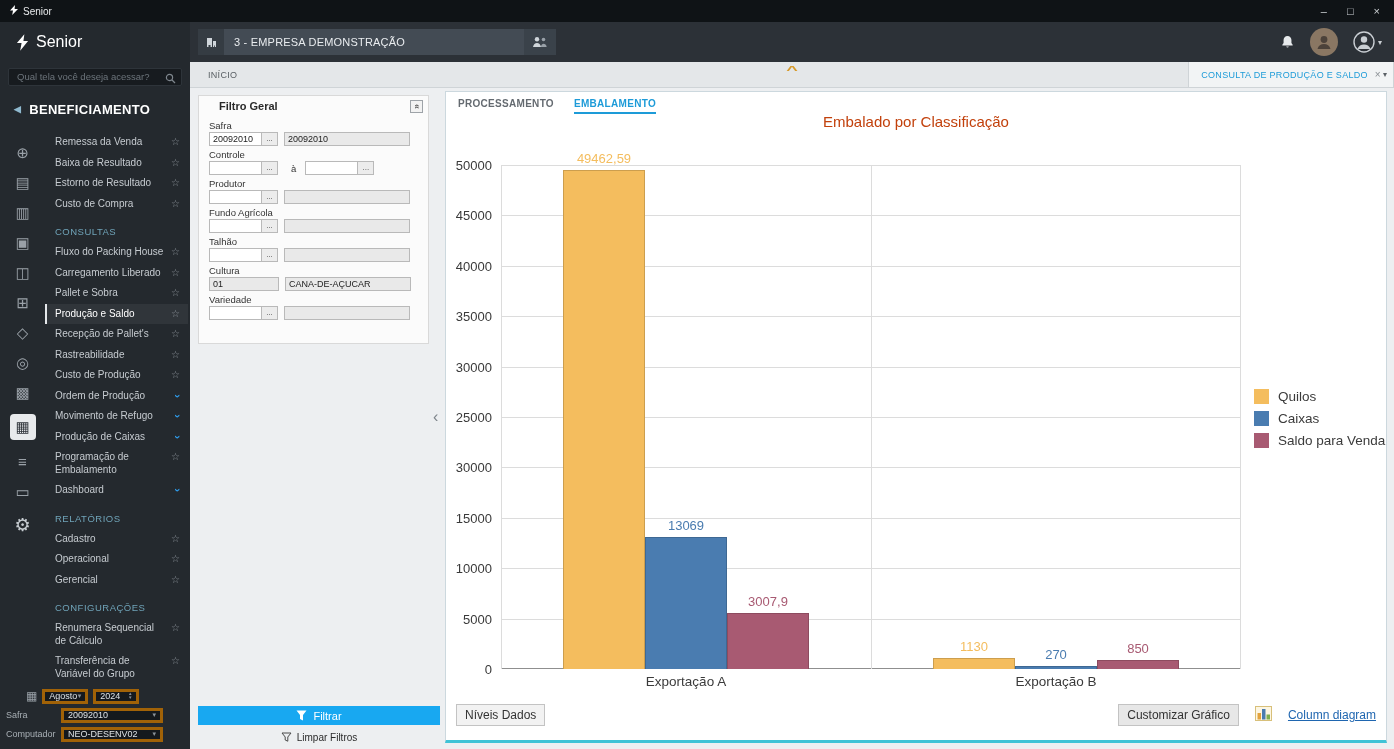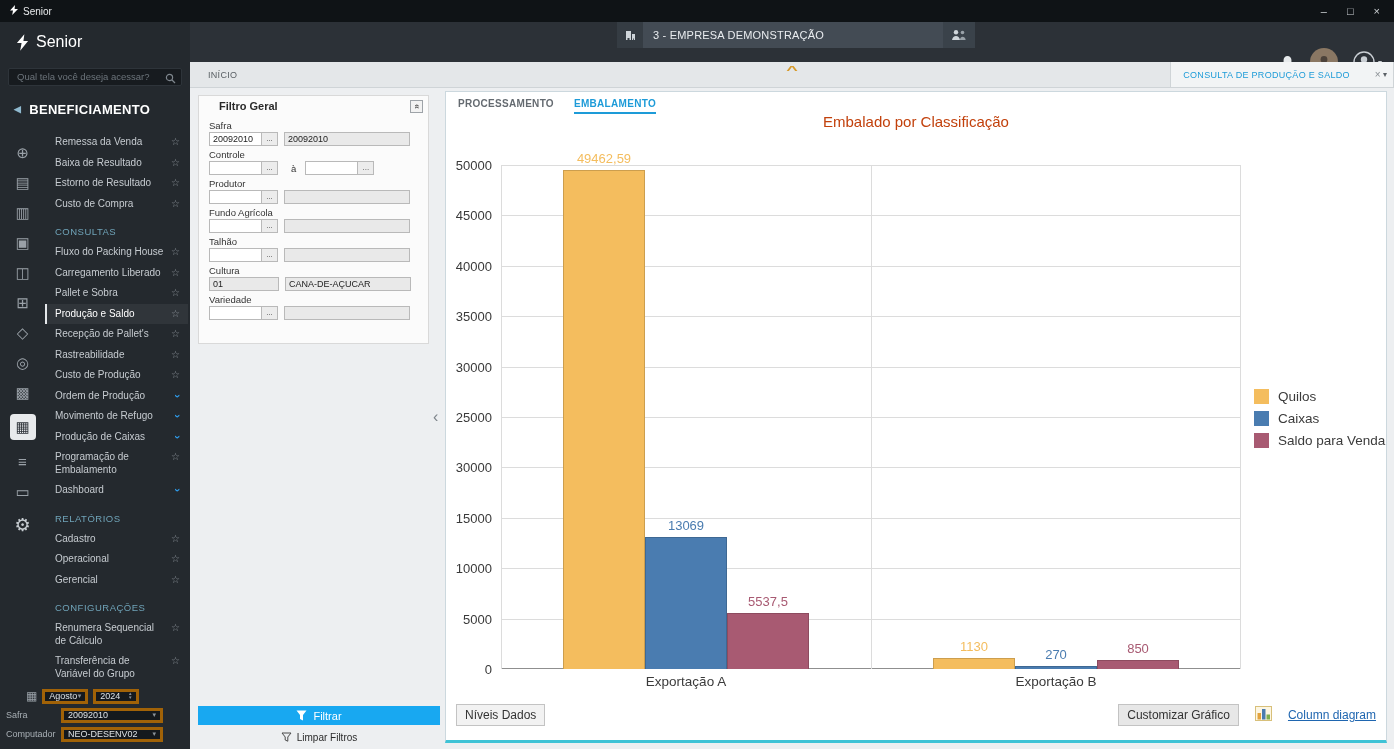--- a/index.html
+++ b/index.html
@@ -40,36 +40,36 @@
   .foot-label{width:50px;}
   .grid-ic{margin-left:20px;color:#9aa1a8;font-size:12px;}
   .fsel{display:flex;align-items:center;justify-content:space-between;background:#15191d;border:3px solid #a16207;
     color:#dde1e4;height:15px;padding:0 4px;font-size:9px;}
   .fsel .car{color:#8b939a;font-size:7px;}
   .w100{width:102px;} .w46{width:46px;}
   .stepper{display:flex;flex-direction:column;line-height:4px;}
   .stepper i{font-style:normal;font-size:4.5px;color:#8b939a;}
 
   
-  .header{position:absolute;top:22px;left:190px;right:0;height:40px;background:#2c3137;display:flex;align-items:center;flex-direction:column;}
+  .header{position:absolute;top:22px;left:190px;right:0;height:40px;background:#2c3137;display:flex;align-items:center;}
   .company{margin-left:8px;width:358px;height:26px;background:#434b54;display:flex;align-items:center;
     color:#e9ecef;font-size:11px;}
   .comp-ic{width:26px;height:26px;background:#353c43;display:grid;place-items:center;}
   .comp-label{padding-left:10px;flex:1;letter-spacing:.2px;}
   .comp-people{width:32px;height:26px;display:grid;place-items:center;background:#3a424a;}
   .hdr-right{margin-left:auto;display:flex;align-items:center;gap:15px;padding-right:12px;}
   .bell{display:grid;place-items:center;}
   .avatar{width:28px;height:28px;border-radius:50%;background:#8a7763;display:grid;place-items:center;overflow:hidden;}
   .user-chip{display:flex;align-items:center;gap:3px;color:#c9ced3;font-size:8px;}
 
   
   .tabbar{position:absolute;top:62px;left:190px;right:0;height:26px;background:#e4e7e9;border-bottom:1px solid #cfd4d7;}
   .tab-list{display:flex;height:100%;align-items:stretch;padding-left:6px;justify-content:space-between;}
   .tab{display:flex;align-items:center;padding:0 12px;font-size:9px;color:#5a6065;letter-spacing:.3px;}
-  .tab.active{background:#f2f4f5;color:#1d9bd8;border-left:1px solid #cfd4d7;border-right:1px solid #cfd4d7;gap:25px;}
+  .tab.active{background:#f2f4f5;color:#1d9bd8;border-left:1px solid #cfd4d7;border-right:1px solid #cfd4d7;gap:7px;}
   .tab-close{color:#8a8f94;font-size:10px;}
   .tb-caret{position:absolute;left:50%;top:2px;transform:translateX(-50%) scaleX(1.8);color:#d79b2b;font-size:11px;font-weight:bold;}
   .tb-dd{position:absolute;right:7px;top:8px;color:#5a6065;font-size:8px;}
 
   
   .workspace{position:absolute;top:88px;left:190px;right:0;bottom:0;background:#edeff1;}
 
   
   .filter-panel{position:absolute;left:8px;top:7px;width:231px;height:249px;background:#fbfbfb;border:1px solid #d9d9d9;}
   .fp-head{display:flex;align-items:center;height:20px;padding:0 5px 0 20px;font-size:11px;font-weight:bold;color:#2a2a2a;}
@@ -460,21 +460,21 @@
           <div class="grid-h" style="top: 50.4px;"></div>
           <div class="grid-h" style="top: 0px;"></div>
           <div class="grid-v" style="left: 0px;"></div>
           <div class="grid-v" style="left: 370px;"></div>
           <div class="grid-v" style="left: 739px;"></div>
           <div class="bar" style="left: 62px; width: 82px; height: 498.583px; background: rgb(244, 189, 94);"></div>
           <div class="bar-label" style="left: 103px; bottom: 502.583px; color: rgb(244, 189, 94);">49462,59</div>
           <div class="bar" style="left: 144px; width: 82px; height: 131.736px; background: rgb(74, 124, 176);"></div>
           <div class="bar-label" style="left: 185px; bottom: 135.736px; color: rgb(74, 124, 176);">13069</div>
           <div class="bar" style="left: 226px; width: 82px; height: 55.818px; background: rgb(168, 90, 114);"></div>
-          <div class="bar-label" style="left: 267px; bottom: 59.818px; color: rgb(168, 90, 114);">5537,5</div>
+          <div class="bar-label" style="left: 267px; bottom: 59.818px; color: rgb(168, 90, 114);">3007,9</div>
           <div class="bar" style="left: 432px; width: 82px; height: 11.3904px; background: rgb(244, 189, 94);"></div>
           <div class="bar-label" style="left: 473px; bottom: 15.3904px; color: rgb(244, 189, 94);">1130</div>
           <div class="bar" style="left: 514px; width: 82px; height: 2.7216px; background: rgb(74, 124, 176);"></div>
           <div class="bar-label" style="left: 555px; bottom: 6.7216px; color: rgb(74, 124, 176);">270</div>
           <div class="bar" style="left: 596px; width: 82px; height: 8.568px; background: rgb(168, 90, 114);"></div>
           <div class="bar-label" style="left: 637px; bottom: 12.568px; color: rgb(168, 90, 114);">850</div>
         </div>
       <div class="xlabels">
           <div class="xlabel" style="left: 185px;">Exportação A</div>
           <div class="xlabel" style="left: 555px;">Exportação B</div>

